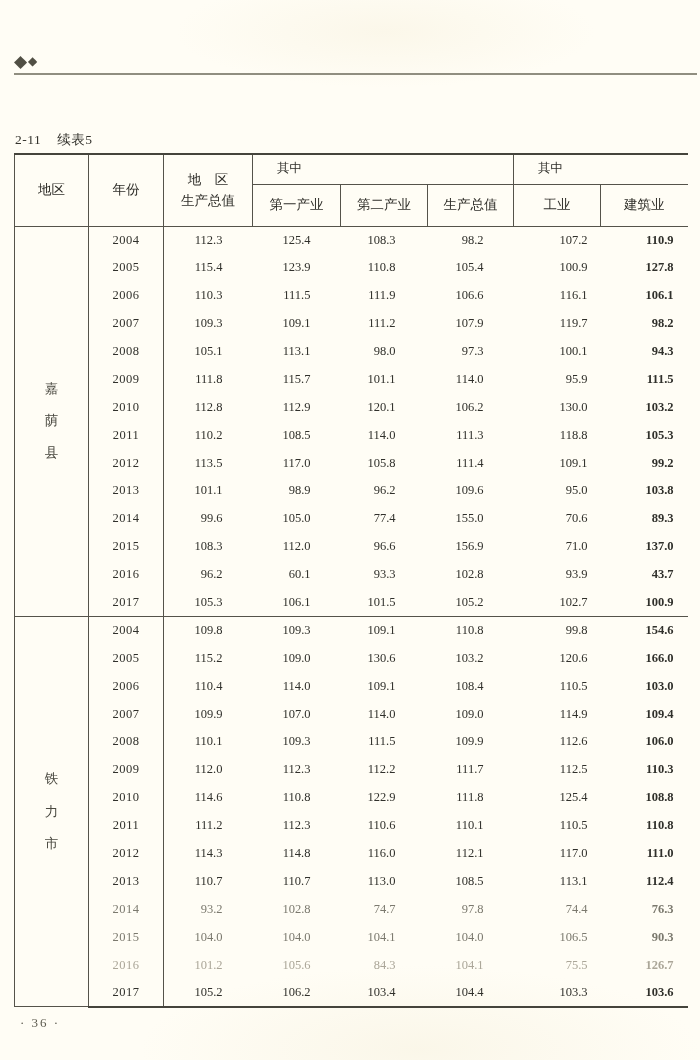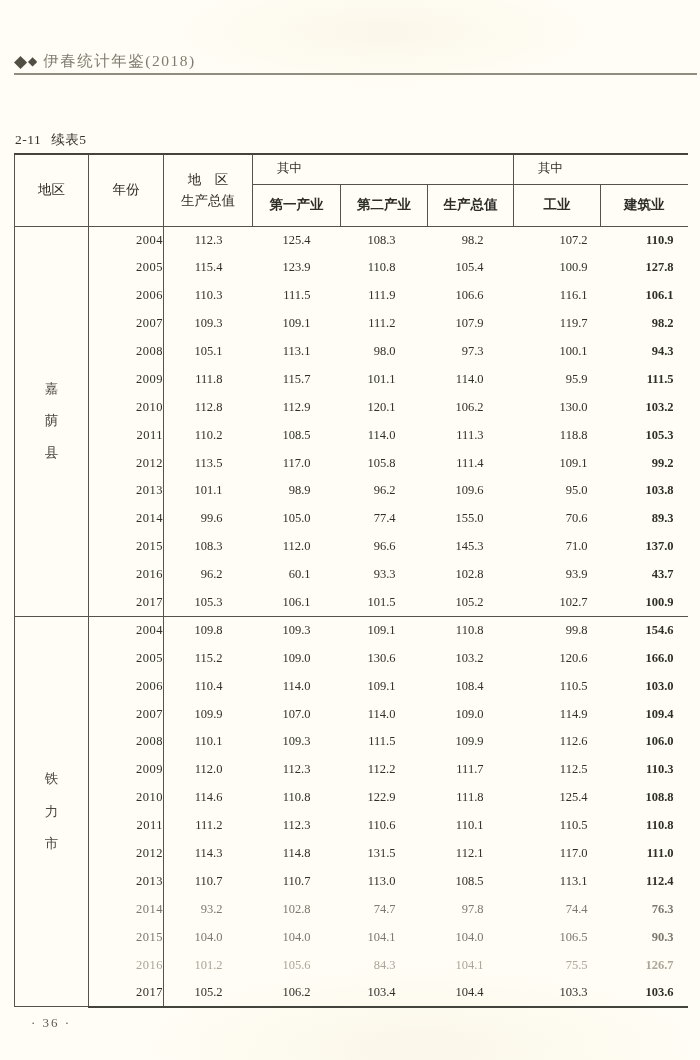--- a/index.html
+++ b/index.html
@@ -32,21 +32,21 @@
   .head-rule {
     position: absolute; top: 73px; left: 14px; width: 683px; height: 2px;
     background: #908e80;
   }
 
   
   .table-caption {
     position: absolute; top: 131px; left: 15px;
     font-size: 13.5px; color: #34332d; letter-spacing: 0.5px;
   }
-  .table-caption .cap-no { margin-right: 10px; }
+  .table-caption .cap-no { margin-right: 16px; }
 
   
   table {
     position: absolute; top: 153px; left: 14px;
     width: 673px;
     border-collapse: collapse;
     table-layout: fixed;
   }
   th, td { font-weight: normal; overflow: hidden; }
 
@@ -60,60 +60,59 @@
   .th-year   { border-right: 1px solid #55534a; }
   .th-gdp    { border-right: 1px solid #55534a; line-height: 1.6; }
   .th-qz {
     height: 30px; vertical-align: top; text-align: left;
     padding: 5px 0 0 24px; font-size: 12.5px;
     border-bottom: 1px solid #55534a;
   }
   .qz1 { border-right: 1px solid #55534a; }
   .th-sub {
     height: 42px; vertical-align: middle; 
-    font-size: 13.5px; border-bottom: 1px solid #55534a; font-weight: bold;
+    font-size: 13.5px; border-bottom: 1px solid #55534a;
   }
   .s1, .s2, .s3, .s4 { border-right: 1px solid #55534a; }
 
   tbody td { height: 27.9px; font-size: 12.5px; vertical-align: middle; color: #30302b; }
   .region-cell {
     border-left: 1px solid #55534a; border-right: 1px solid #55534a;
     border-bottom: 1px solid #55534a;
     text-align: center; white-space: pre-line;
     font-size: 13.5px; line-height: 2.4; color: #4a4940;
   }
-  .year-cell { border-right: 1px solid #55534a; text-align: right; letter-spacing: 0.5px; }
+  .year-cell { border-right: 1px solid #55534a; text-align: center; letter-spacing: 0.5px; }
   .value-cell { text-align: right; }
   .v0 { padding-right: 30px; }
   .v1 { padding-right: 30px; }
   .v2 { padding-right: 32px; }
   .v3 { padding-right: 30px; }
   .v4 { padding-right: 13px; }
   .v5 { padding-right: 14px; font-weight: bold; }
 
   tr.group-end td { border-bottom: 1px solid #55534a; }
   tr.table-end td { border-bottom: 2px solid #45443c; }
   tr.fade1 td { color: #7b796e; }
   tr.fade2 td { color: #aba698; }
 
   
   .page-number {
-    position: absolute; top: 1015px; left: 31px;
+    position: absolute; top: 1015px; left: 20px;
     font-size: 13px; color: #5c5a4e; letter-spacing: 2px;
   }
 </style>
 </head>
 <body>
 
 <div id="page">
 
   <div class="running-head">
     <span class="diamond-lg">◆</span>
     <span class="diamond-sm">◆</span>
-    <span class="head-title">伊春统计年鉴(2018)</span>
   </div>
   <div class="head-rule"></div>
 
   <div class="table-caption">
     <span class="cap-no">2-11</span><span>续表5</span>
   </div>
 
   <table>
     <colgroup>
       <col style="width:74px">
@@ -242,21 +241,21 @@
           <td class="value-cell v2">77.4</td>
           <td class="value-cell v3">155.0</td>
           <td class="value-cell v4">70.6</td>
           <td class="value-cell v5">89.3</td>
         </tr>
         <tr>
           <td class="year-cell">2015</td>
           <td class="value-cell v0">108.3</td>
           <td class="value-cell v1">112.0</td>
           <td class="value-cell v2">96.6</td>
-          <td class="value-cell v3">145.3</td>
+          <td class="value-cell v3">156.9</td>
           <td class="value-cell v4">71.0</td>
           <td class="value-cell v5">137.0</td>
         </tr>
         <tr>
           <td class="year-cell">2016</td>
           <td class="value-cell v0">96.2</td>
           <td class="value-cell v1">60.1</td>
           <td class="value-cell v2">93.3</td>
           <td class="value-cell v3">102.8</td>
           <td class="value-cell v4">93.9</td>
@@ -343,21 +342,21 @@
           <td class="value-cell v1">112.3</td>
           <td class="value-cell v2">110.6</td>
           <td class="value-cell v3">110.1</td>
           <td class="value-cell v4">110.5</td>
           <td class="value-cell v5">110.8</td>
         </tr>
         <tr>
           <td class="year-cell">2012</td>
           <td class="value-cell v0">114.3</td>
           <td class="value-cell v1">114.8</td>
-          <td class="value-cell v2">131.5</td>
+          <td class="value-cell v2">116.0</td>
           <td class="value-cell v3">112.1</td>
           <td class="value-cell v4">117.0</td>
           <td class="value-cell v5">111.0</td>
         </tr>
         <tr>
           <td class="year-cell">2013</td>
           <td class="value-cell v0">110.7</td>
           <td class="value-cell v1">110.7</td>
           <td class="value-cell v2">113.0</td>
           <td class="value-cell v3">108.5</td>

